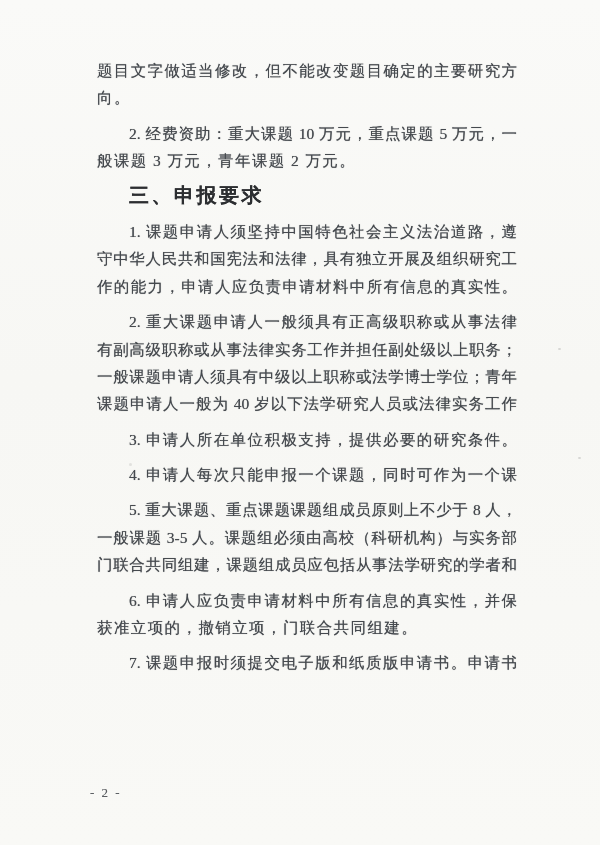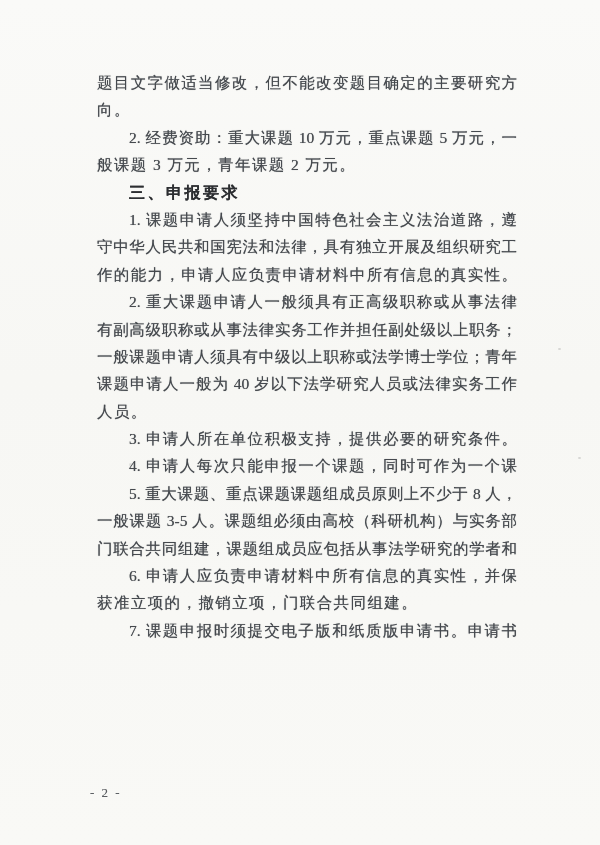--- a/index.html
+++ b/index.html
@@ -15,21 +15,21 @@
     font-family: "Liberation Serif", "DejaVu Serif", serif;
   }
   .page {
     position: absolute;
     inset: 0;
     background: linear-gradient(180deg, #fafaf8 0%, #f7f7f4 45%, #f9f9f6 100%);
   }
   .textblock {
     position: absolute;
     left: 97px;
-    top: 69px;
+    top: 57px;
     width: 420px;
     color: #45494e;
     font-size: 15.5px;
     text-shadow: 0 0 0.7px rgba(69, 73, 78, 0.75);
   }
   .line {
     height: 27.4px;
     line-height: 27.4px;
     white-space: normal;
     overflow: visible;
@@ -38,26 +38,27 @@
     text-align: justify;
     text-align-last: justify;
     text-justify: inter-character;
   }
   .short {
     text-align: left;
     letter-spacing: 1.4px;
   }
   .indent {
     padding-left: 32px;
+    margin-top: 8px;
   }
   .heading {
-    font-family: Liberation Serif, serif;
+    font-family: Liberation Mono, monospace;
     font-weight: 700;
     color: #2c2e31;
-    font-size: 16px;
+    font-size: 20px;
     letter-spacing: 2.5px;
     text-shadow: 0 0 0.5px rgba(44, 46, 49, 0.85);
   }
   .footer {
     position: absolute;
     left: 90px;
     top: 785px;
     font-size: 13px;
     color: #5a5d61;
     letter-spacing: 2px;
@@ -83,21 +84,20 @@
     <div class="line full indent">2. 经费资助：重大课题 10 万元，重点课题 5 万元，一</div>
     <div class="line short">般课题 3 万元，青年课题 2 万元。</div>
     <div class="line short indent heading">三、申报要求</div>
     <div class="line full indent">1. 课题申请人须坚持中国特色社会主义法治道路，遵</div>
     <div class="line full">守中华人民共和国宪法和法律，具有独立开展及组织研究工</div>
     <div class="line full">作的能力，申请人应负责申请材料中所有信息的真实性。</div>
     <div class="line full indent">2. 重大课题申请人一般须具有正高级职称或从事法律</div>
     <div class="line full">有副高级职称或从事法律实务工作并担任副处级以上职务；</div>
     <div class="line full">一般课题申请人须具有中级以上职称或法学博士学位；青年</div>
     <div class="line full">课题申请人一般为 40 岁以下法学研究人员或法律实务工作</div>
-    <div class="line short">人员。</div>
     <div class="line full indent">3. 申请人所在单位积极支持，提供必要的研究条件。</div>
     <div class="line full indent">4. 申请人每次只能申报一个课题，同时可作为一个课</div>
     <div class="line full indent">5. 重大课题、重点课题课题组成员原则上不少于 8 人，</div>
     <div class="line full">一般课题 3-5 人。课题组必须由高校（科研机构）与实务部</div>
     <div class="line full">门联合共同组建，课题组成员应包括从事法学研究的学者和</div>
     <div class="line full indent">6. 申请人应负责申请材料中所有信息的真实性，并保</div>
     <div class="line short">获准立项的，撤销立项，门联合共同组建。</div>
     <div class="line full indent">7. 课题申报时须提交电子版和纸质版申请书。申请书</div>
   </div>
 

